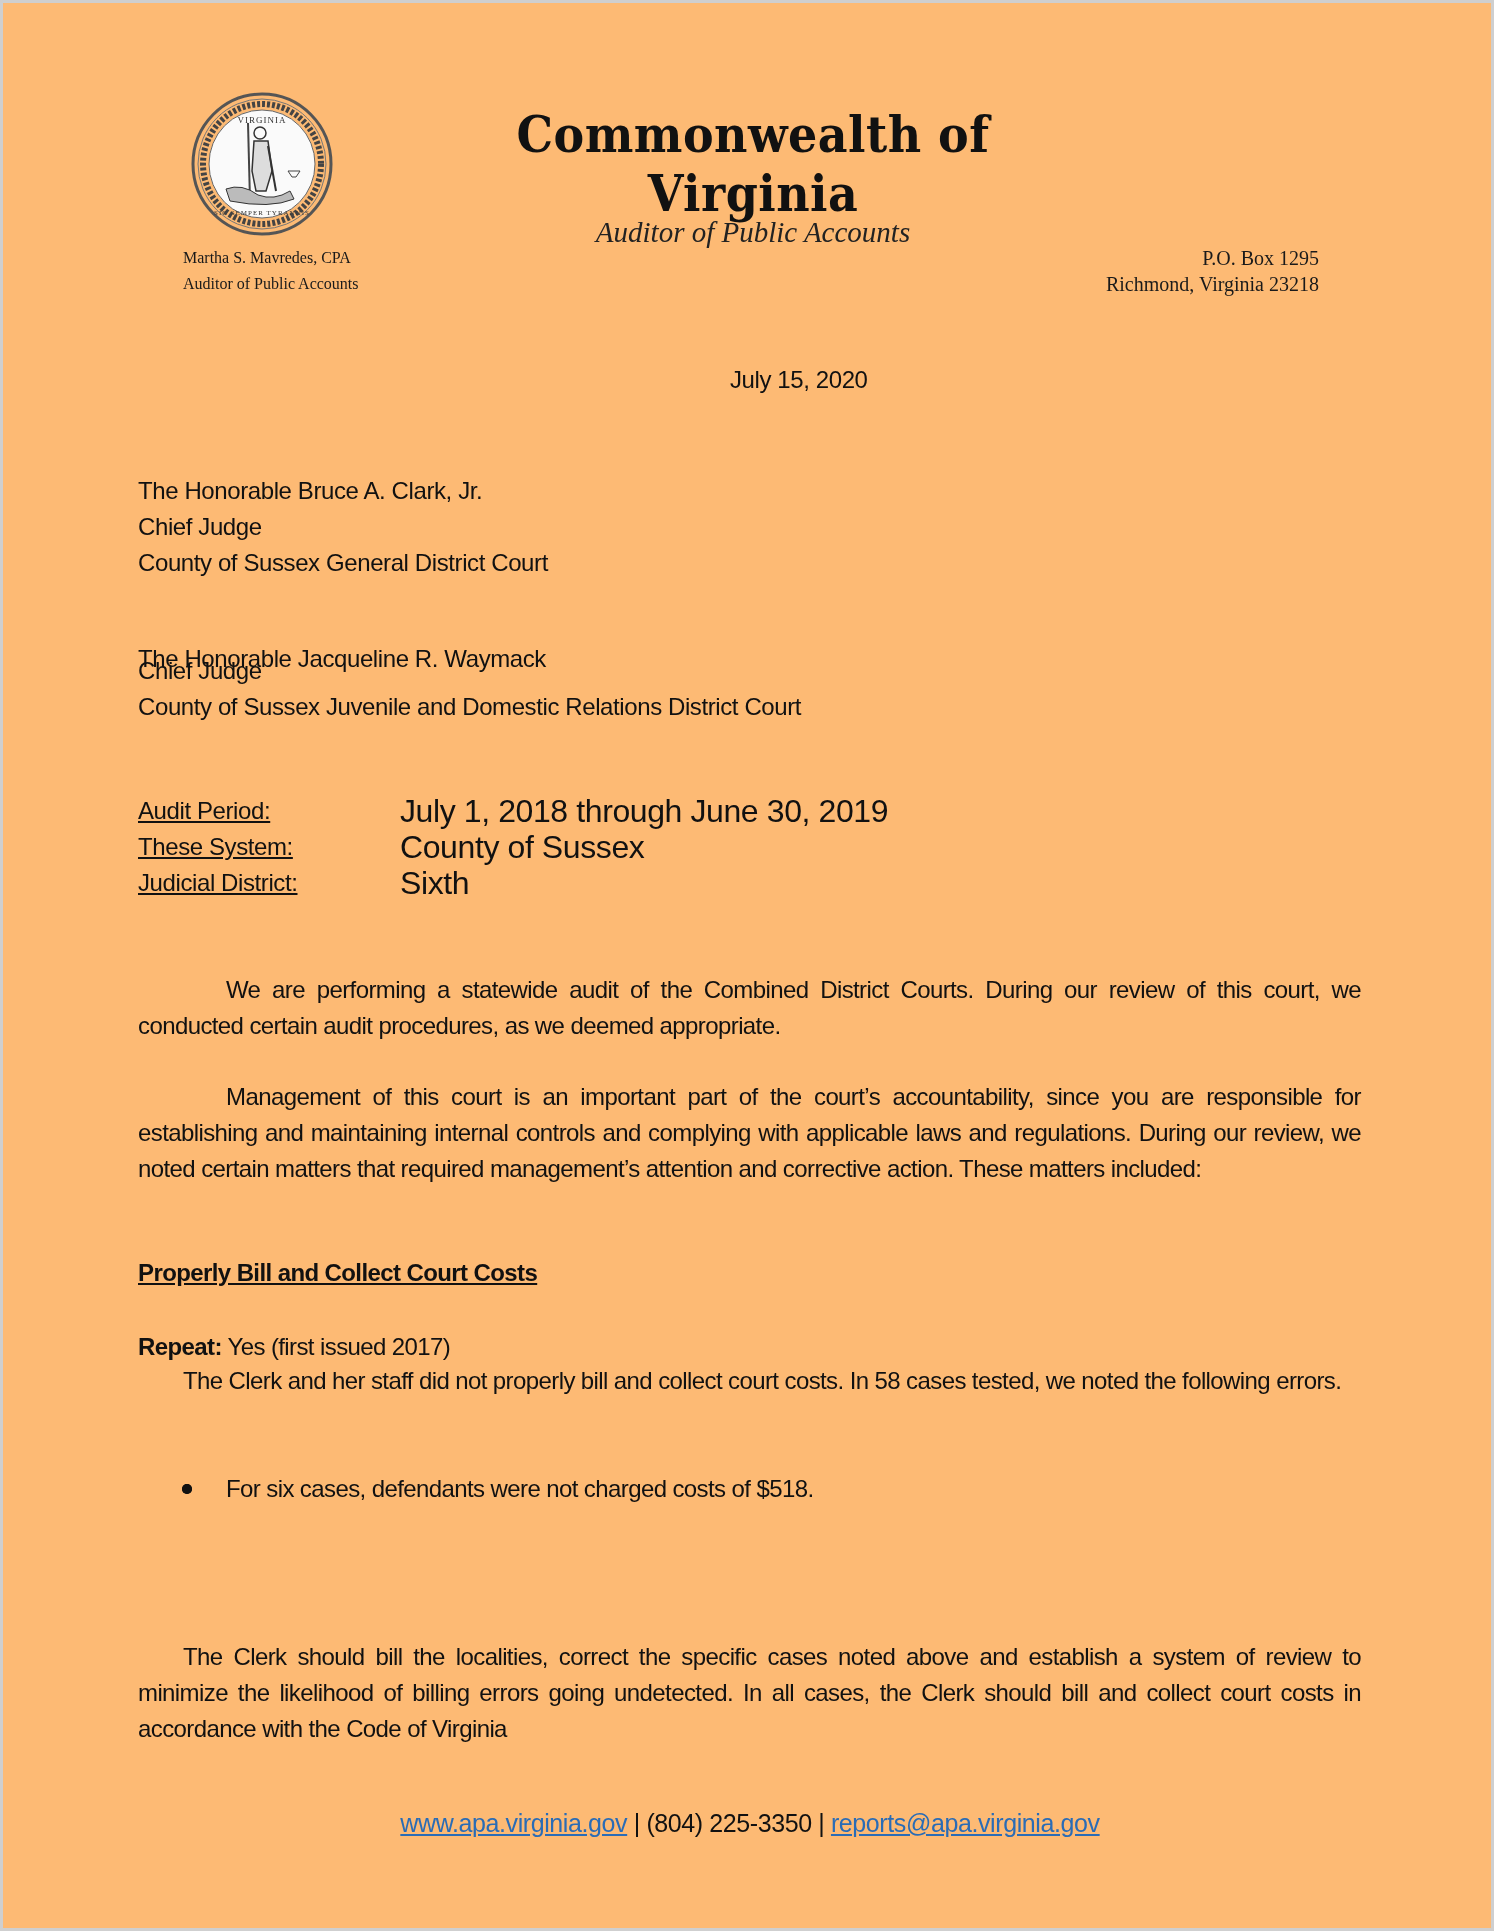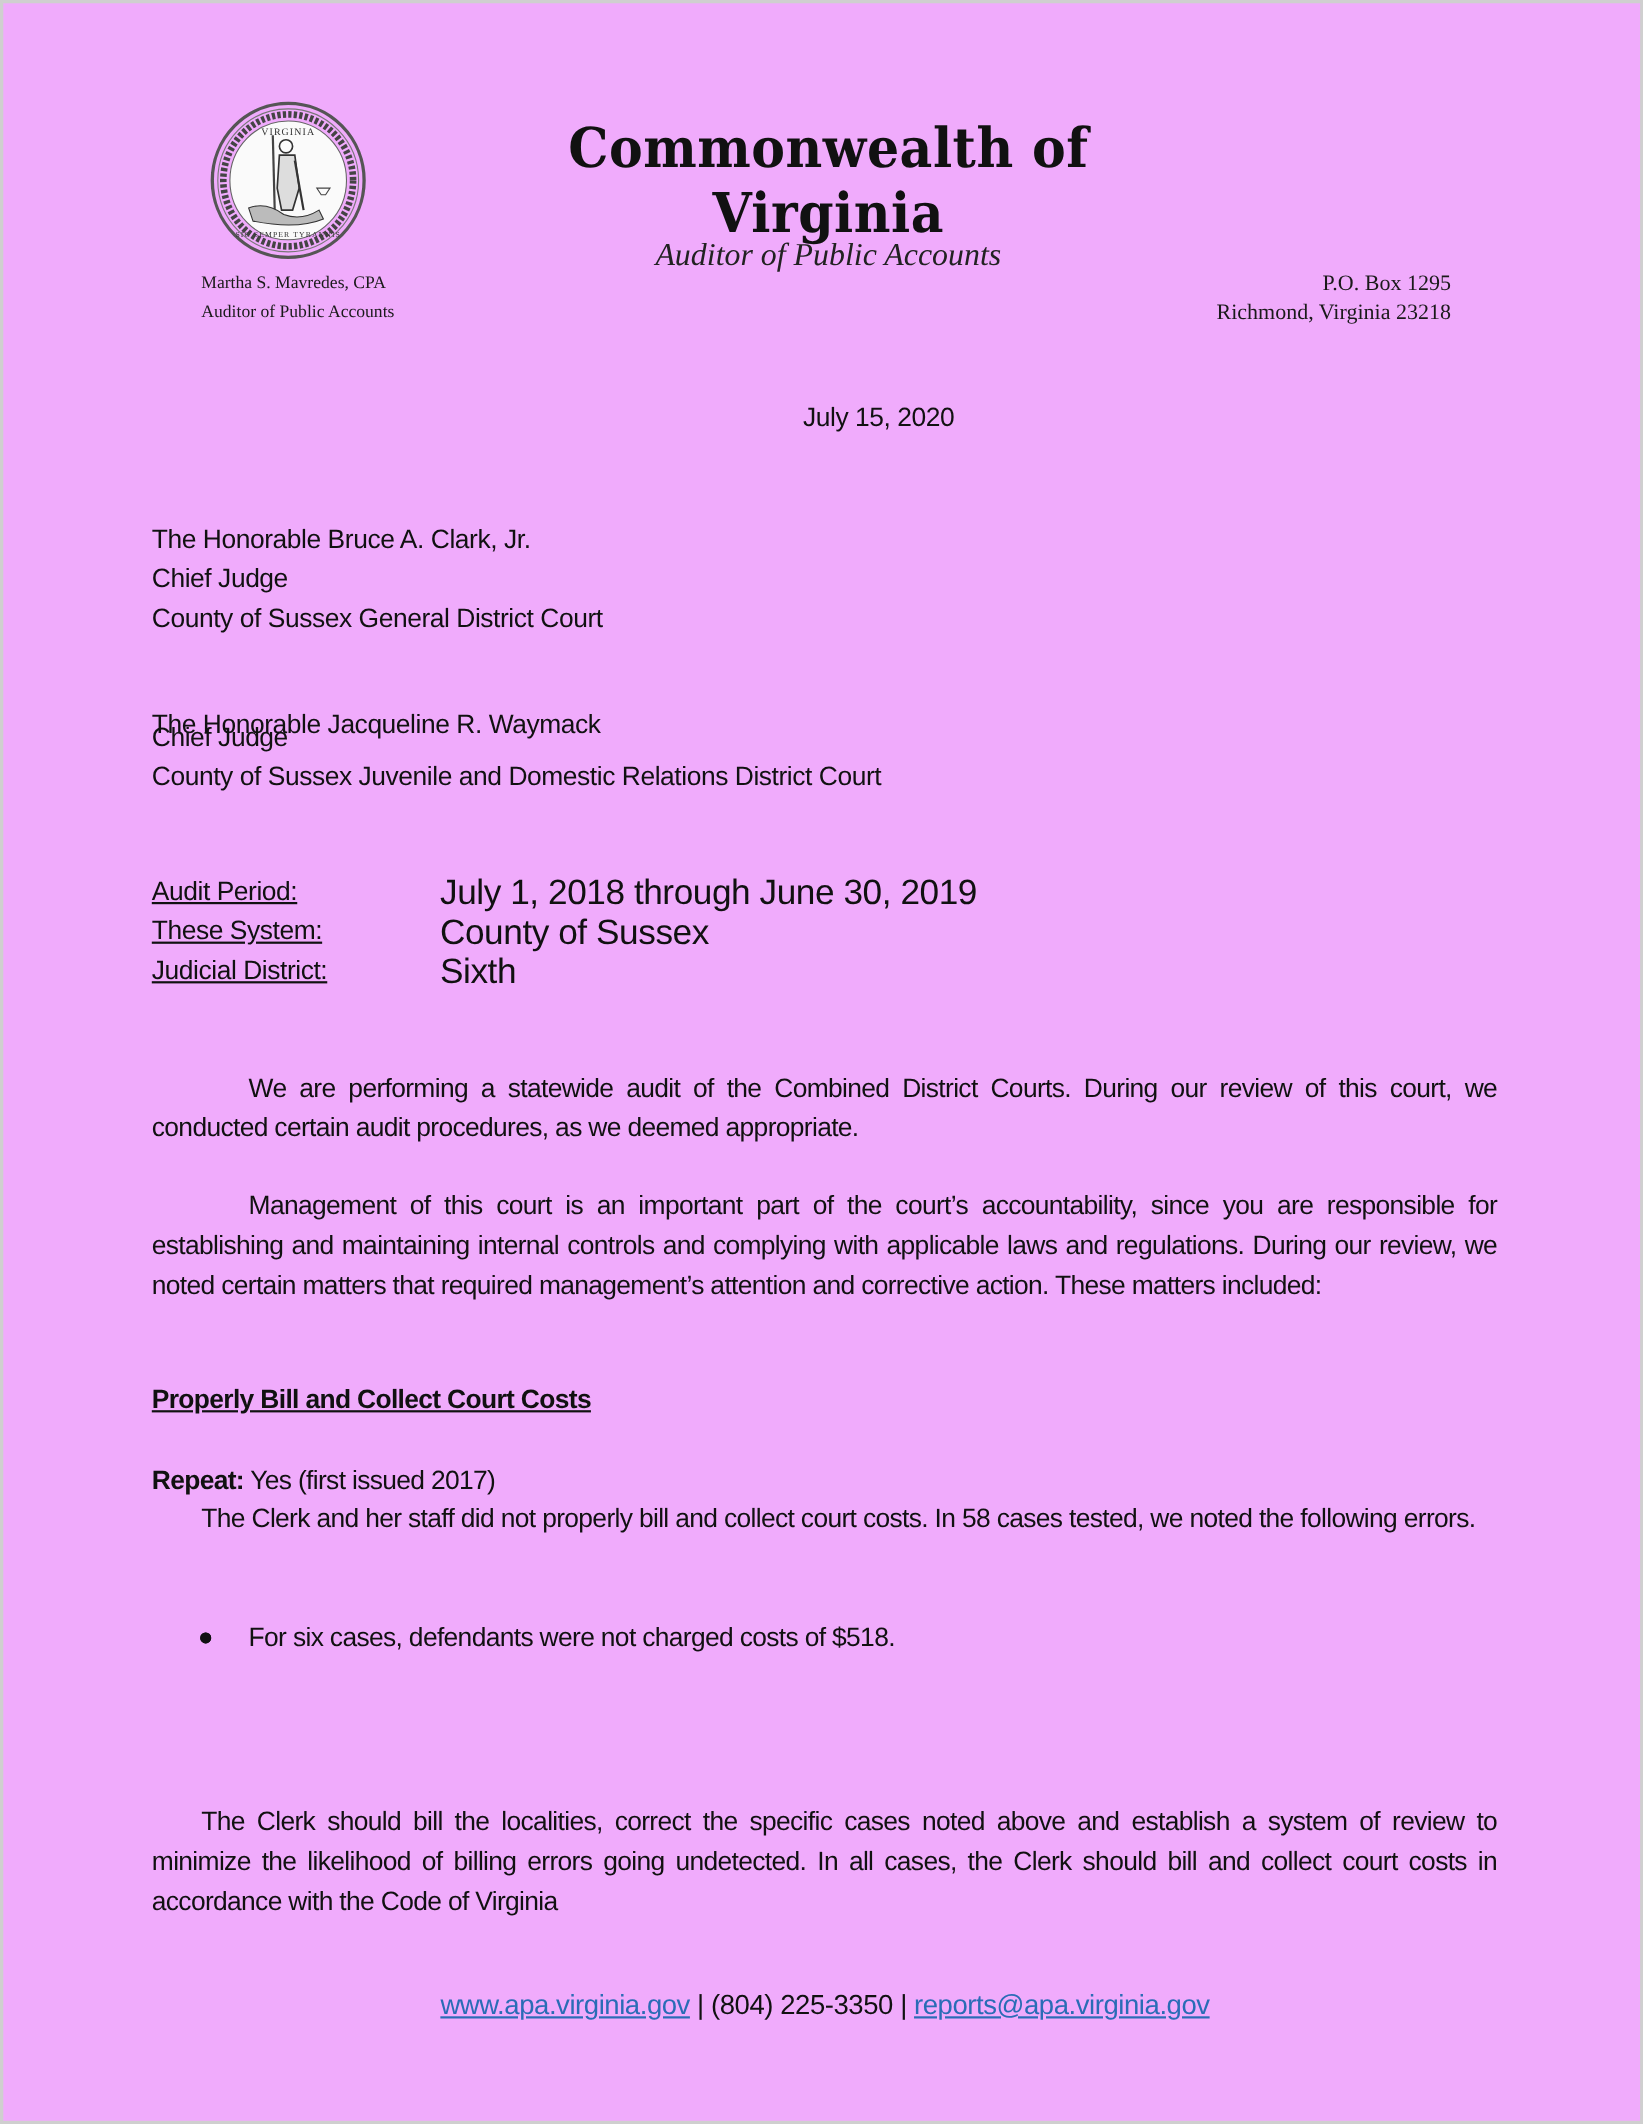--- a/index.html
+++ b/index.html
@@ -1,21 +1,21 @@
 <!DOCTYPE html>
 <html><head>
 <meta charset="utf-8">
 <style>
   html, body { margin: 0; padding: 0; background: #ffffff; }
   body { width: 1494px; height: 1931px; position: relative; overflow: hidden; }
   .page {
     position: absolute; left: 0; top: 0;
     width: 1488px; height: 1925px;
     border: 3px solid #cfcfcf;
-    background: #f0abfc;
+    background: #fdba74;
   }
   .abs { position: absolute; white-space: nowrap; }
   .serif { font-family: "Liberation Serif", "DejaVu Serif", serif; color: #1a1a1a; }
 
   
   .seal { position: absolute; left: 187px; top: 88px; width: 144px; height: 146px; }
   .lh-title {
     position: absolute; left: 440px; top: 102px; width: 620px; text-align: center;
     font-family: "DejaVu Serif", "Liberation Serif", serif;
     font-weight: bold; font-size: 50px; letter-spacing: 0.5px; color: #111;

